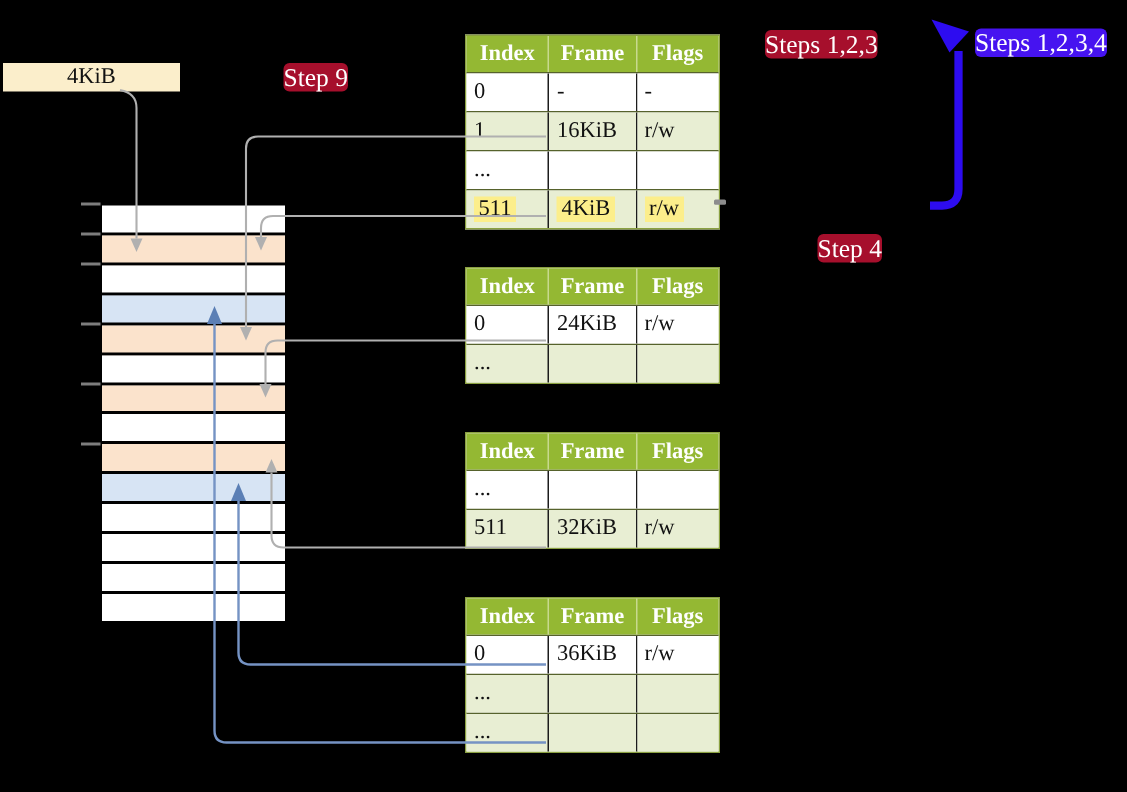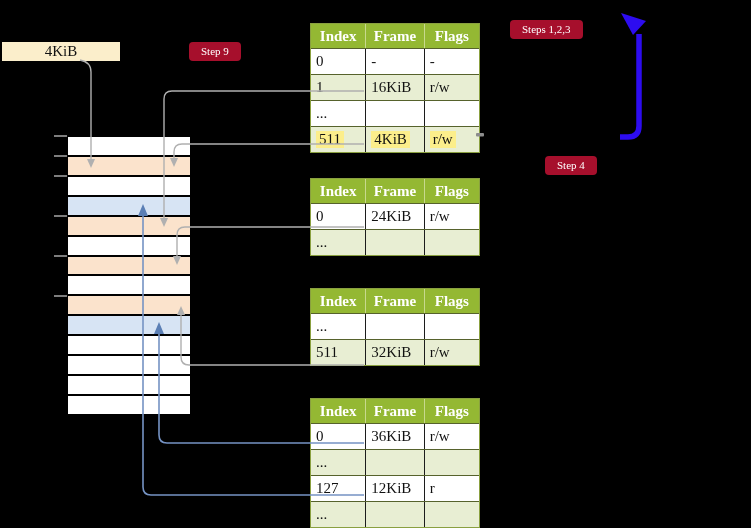--- a/index.html
+++ b/index.html
@@ -7,22 +7,22 @@
     position:relative;width:751px;height:528px;background:#000;overflow:hidden;
     font-family:"Liberation Serif","DejaVu Serif",serif;
   }
   
   .label-box{
     position:absolute;left:2px;top:42px;width:118px;height:19px;
     background:var(--label-cream,#fbeecb);color:#111;
     font-size:15px;line-height:19px;text-align:center;
   }
   .badge{
-    position:absolute;color:#fff;font-size:11px;line-height:17px;
-    padding:1px 12px;border-radius:4px;white-space:nowrap;
+    position:absolute;color:#fff;font-size:17px;line-height:17px;
+    padding:1px 0;border-radius:4px;white-space:nowrap;
   }
   .badge.red{background:var(--badge-red,#a60f2c);}
   .badge.blue{background:var(--badge-blue,#4613f0);}
   .badge.step0{left:189px;top:42px;}
   .badge.steps123{left:510px;top:20px;}
   .badge.steps1234{left:650px;top:19px;}
   .badge.step4{left:545px;top:156px;}
   
   .memcol{
     position:absolute;left:68px;top:137px;width:122px;height:277px;
@@ -70,20 +70,21 @@
 </style>
 </head>
 <body>
 
 <div class="canvas">
 
   <div class="label-box">4KiB</div>
 
   <div class="badge red step0">Step 9</div>
   <div class="badge red steps123">Steps 1,2,3</div>
+  <div class="badge blue steps1234">Steps 1,2,3,4</div>
   <div class="badge red step4">Step 4</div>
 
   <div class="memcol">
       <div class="mrow free"></div>
       <div class="mrow table"></div>
       <div class="mrow free"></div>
       <div class="mrow mapped"></div>
       <div class="mrow table"></div>
       <div class="mrow free"></div>
       <div class="mrow table"></div>
@@ -209,31 +210,20 @@
         <div class="tcell">
           <span>r/w</span>
         </div>
       </div>
       <div class="trow shade">
         <div class="tcell">
           <span>...</span>
         </div>
         <div class="tcell"></div>
         <div class="tcell"></div>
-      </div>
-      <div class="trow plain">
-        <div class="tcell">
-          <span>127</span>
-        </div>
-        <div class="tcell">
-          <span>12KiB</span>
-        </div>
-        <div class="tcell">
-          <span>r</span>
-        </div>
       </div>
       <div class="trow shade">
         <div class="tcell">
           <span>...</span>
         </div>
         <div class="tcell"></div>
         <div class="tcell"></div>
       </div>
     </div>
 

